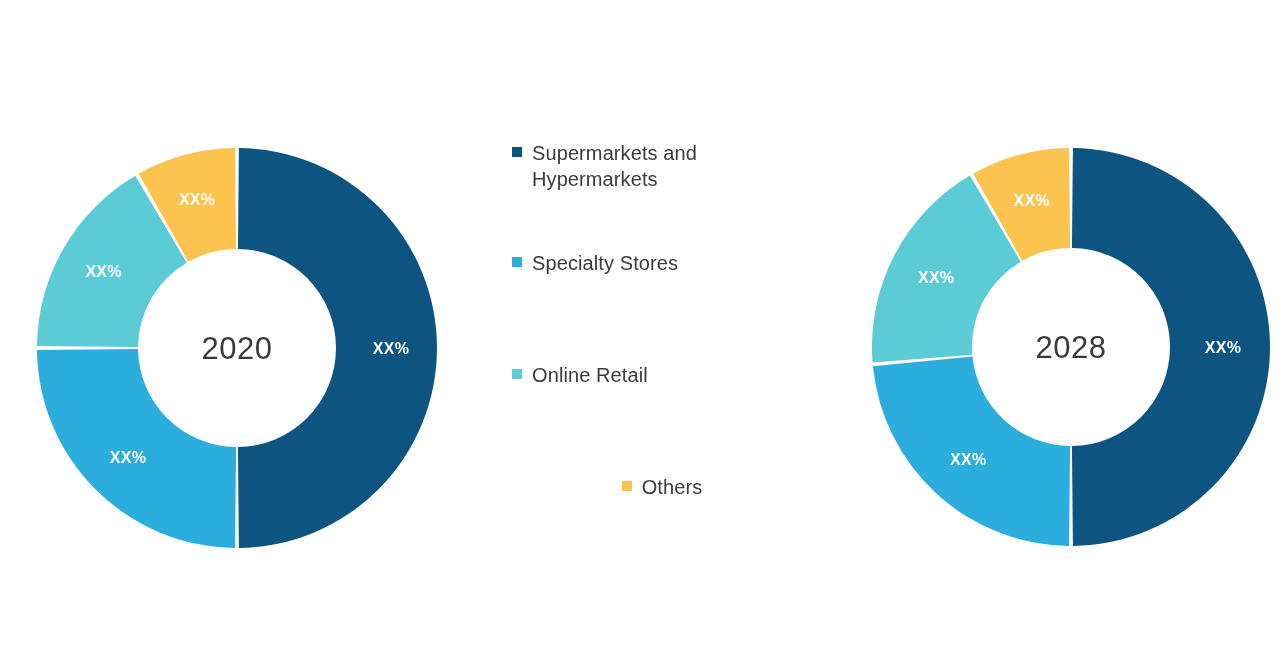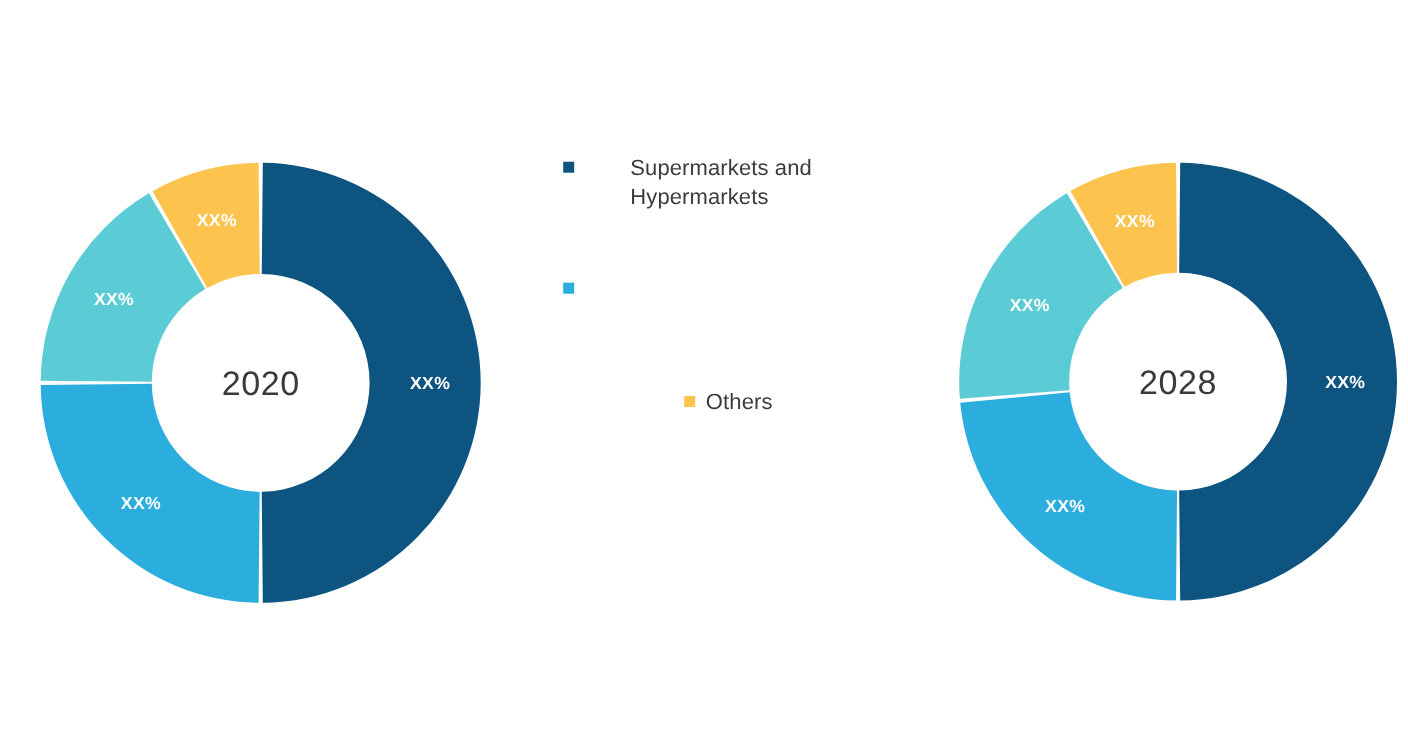--- a/index.html
+++ b/index.html
@@ -92,25 +92,30 @@
         <path d="M 872.5999009018221 362.44022920274216 A 199 199 0 0 1 969.8502735032896 175.62400159403688 L 1020.6792817930939 261.7425937578374 A 99 99 0 0 0 972.2984431622131 354.6813200556355 Z" fill="#5BCBD5"></path>
         <text x="936.1743533569103" y="282.81421078827486" text-anchor="middle" class="slice-pct-label">XX%</text>
         <path d="M 973.1588950298697 173.71376806501928 A 199 199 0 0 1 1069.0897664709823 148.00916853315925 L 1070.0496828172224 248.00456123006416 A 99 99 0 0 0 1022.3252794369703 260.7922765750599 Z" fill="#FCC44E"></path>
         <text x="1031.659505144417" y="206.17927440406163" text-anchor="middle" class="slice-pct-label">XX%</text>
         <text x="1071" y="358" text-anchor="middle" class="donut-center-label">2028</text>
       </g>
     </g>
 </svg>
 
 <div class="legend">
-  <div class="legend-item" style="margin-top:0px;gap:41px;">
+  <div class="legend-item" style="margin-top:0px;">
     <span class="legend-swatch" style="background: rgb(13, 84, 129);"></span>
     <span class="legend-label">Supermarkets and
 Hypermarkets</span>
   </div>
   <div class="legend-item" style="margin-top:58px;">
     <span class="legend-swatch" style="background: rgb(43, 173, 222);"></span>
+    <span class="legend-label">Specialty Stores</span>
+  </div>
+  <div class="legend-item" style="margin-top:86px;">
+    <span class="legend-swatch" style="background: rgb(91, 203, 213);"></span>
+    <span class="legend-label">Online Retail</span>
   </div>
   <div class="legend-item" style="margin-top:86px;justify-content:center;">
     <span class="legend-swatch" style="background: rgb(252, 196, 78);"></span>
     <span class="legend-label">Others</span>
   </div>
 </div>
 
 </body></html>

